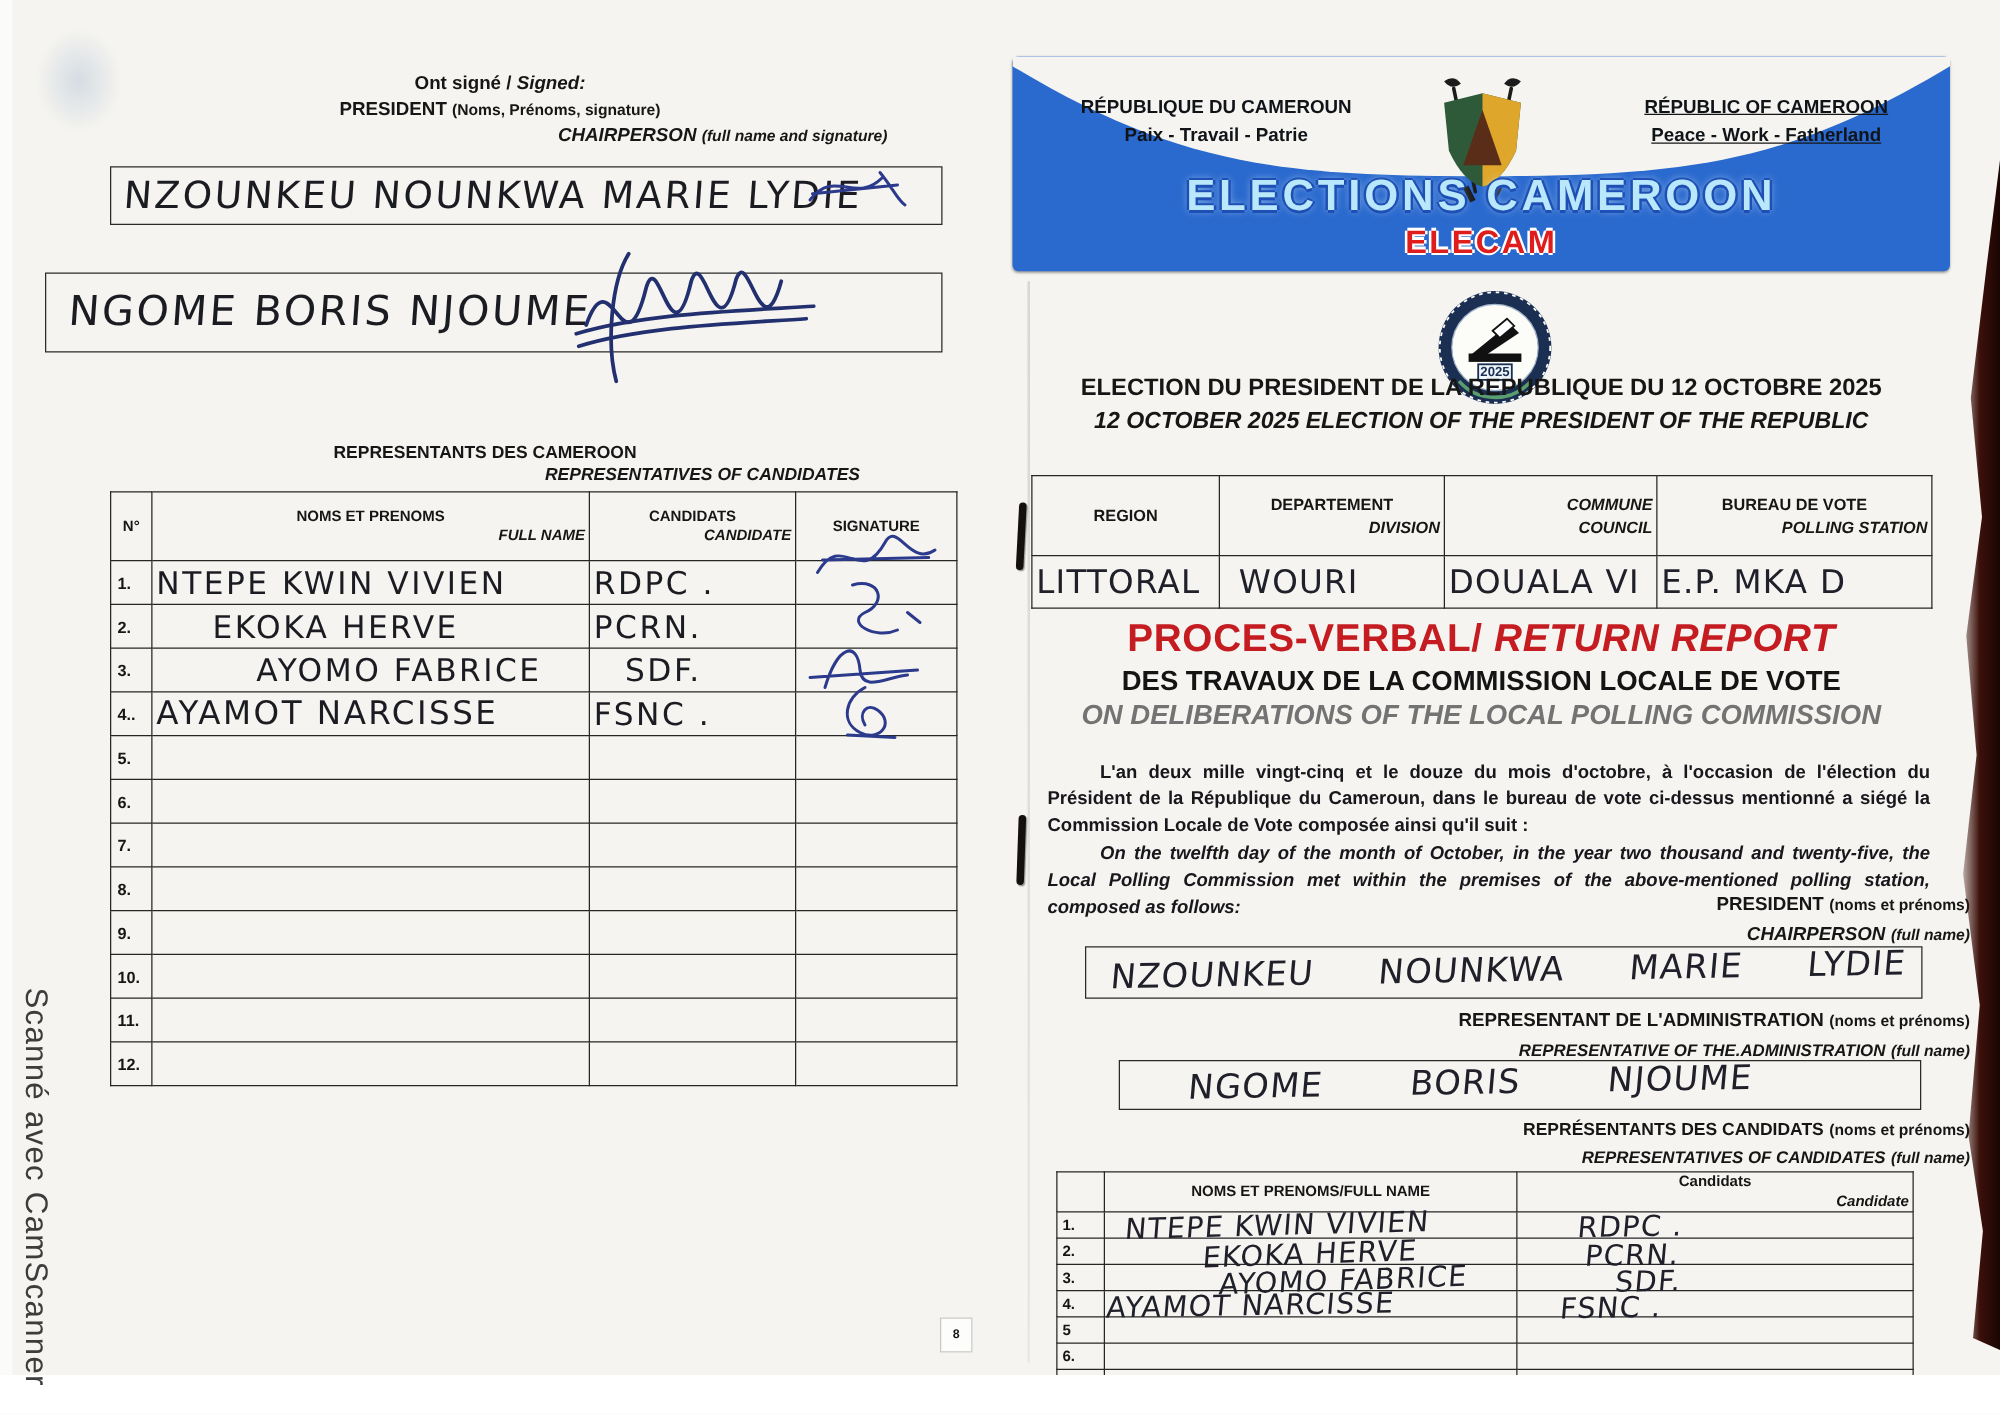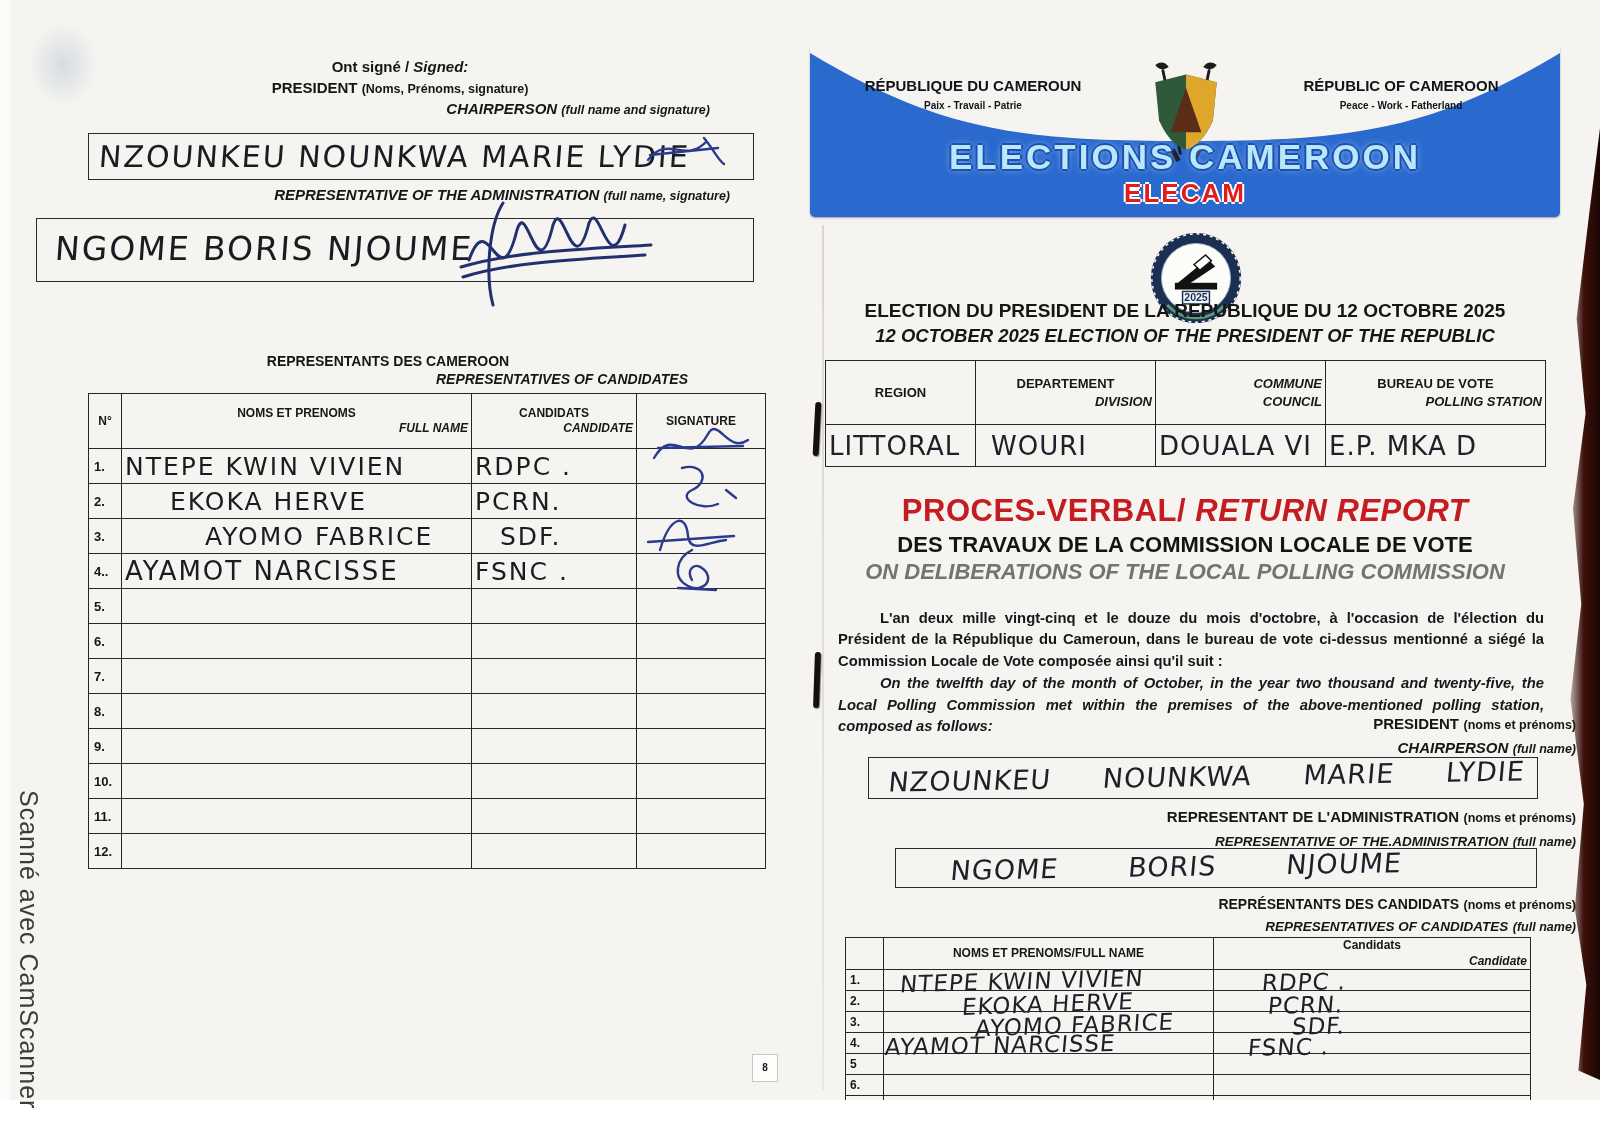--- a/index.html
+++ b/index.html
@@ -21,32 +21,32 @@
   .lp-head .l2{font-size:15px;font-weight:bold;margin-top:4px;}
   .lp-head .paren{font-size:12.5px;}
   .sigbox{position:absolute;border:1.6px solid #2a2a2a;background:transparent;}
   .ltitle{position:absolute;left:88px;top:352px;width:600px;text-align:center;
           font-size:14px;font-weight:bold;line-height:1.3;}
   table.doc{border-collapse:collapse;table-layout:fixed;}
   table.doc td,table.doc th{border:1.5px solid #262626;padding:0 3px;overflow:visible;}
   .lt{position:absolute;left:88px;top:393px;}
   .lt th{font-size:12px;line-height:1.25;}
   .lt .num{font-size:13px;font-weight:bold;text-align:left;padding-left:5px;}
-  .rt-loc{position:absolute;left:825px;top:360px;padding-left:21px;}
+  .rt-loc{position:absolute;left:825px;top:380px;padding-left:21px;}
   .rt-loc th{font-size:13px;line-height:1.35;}
   .rt-cand{position:absolute;left:845px;top:903px;}
   .rt-cand th{font-size:12px;line-height:1.3;}
   .rt-cand .num{font-size:12px;font-weight:bold;padding-left:4px;}
   
   .banner{position:absolute;left:810px;top:45px;width:750px;height:172px;
           background:#2a69ce;border-radius:5px;box-shadow:0 1px 2px rgba(0,0,0,.35);}
   .banner svg.curve{position:absolute;left:0;top:0;}
   .bn-rep{position:absolute;top:30px;width:250px;text-align:center;line-height:1.5;}
   .bn-rep .t{font-size:15px;font-weight:bold;color:#101418;}
-  .bn-rep .m{font-size:10px;font-weight:bold;color:#101418;}
+  .bn-rep .m{font-size:15px;font-weight:bold;color:#101418;}
   .org{position:absolute;left:0;top:92px;width:100%;text-align:center;
        font-size:35px;font-weight:bold;letter-spacing:3px;color:#b9e7fb;
        text-shadow:-2px 0 0 #1d4fb4,2px 0 0 #1d4fb4,0 -2px 0 #1d4fb4,0 2px 0 #1d4fb4,0 0 7px rgba(230,250,255,.65);}
   .org-short{position:absolute;left:0;top:133px;width:100%;text-align:center;
        font-size:26px;font-weight:bold;letter-spacing:2px;color:#e01d1d;
        text-shadow:-2px 0 0 #fff,2px 0 0 #fff,0 -2px 0 #fff,0 2px 0 #fff;}
   
   .rtitle{position:absolute;left:830px;top:298px;width:710px;text-align:center;line-height:1.35;}
   .rtitle .fr{font-size:19px;font-weight:bold;}
   .rtitle .en{font-size:18.5px;font-weight:bold;font-style:italic;}
@@ -103,24 +103,20 @@
   </div>
 
   <div class="sigbox" style="left:88px;top:133px;width:664px;height:45px;">
     <span class="hw" style="position:absolute;left:10px;top:5px;font-size:30px;">NZOUNKEU NOUNKWA MARIE LYDIE</span>
     <svg class="sig" width="85" height="42" style="position:absolute;left:555px;top:-4px;">
       <path d="M4,30 C24,4 40,34 62,12 M6,25 L74,18 M60,8 C70,20 74,30 80,34"></path>
     </svg>
   </div>
 
   <div class="lp-head" style="top:182px;left:110px;width:620px;">
-    <div class="l2 i">
-      <span>REPRESENTATIVE OF THE ADMINISTRATION</span>
-      <span class="paren">(full name, signature)</span>
-    </div>
   </div>
 
   <div class="sigbox" style="left:36px;top:218px;width:716px;height:62px;">
     <span class="hw" style="position:absolute;left:18px;top:10px;font-size:33px;">NGOME BORIS NJOUME</span>
   </div>
   <svg class="sigdark" width="210" height="130" style="position:absolute;left:455px;top:185px;">
     <path d="M14,75 C34,18 44,118 62,45 C72,12 82,108 98,40 C108,10 118,102 134,38 C144,12 154,98 170,40"></path>
     <path d="M6,82 C60,66 130,64 196,60"></path>
     <path d="M8,92 C60,76 130,74 190,70"></path>
     <path d="M38,120 C30,90 34,40 48,18"></path>
@@ -244,21 +240,21 @@
   <div class="staple" style="left:814px;top:652px;height:56px;transform:rotate(2deg);"></div>
 
   <div class="banner">
     <svg class="curve" width="750" height="172" viewBox="0 0 750 172">
       <path d="M0,0 H750 V8 C620,86 540,96 375,96 C210,96 130,86 0,8 Z" fill="#f5f4f0"></path>
     </svg>
     <div class="bn-rep" style="left:38px;">
       <div class="t">RÉPUBLIQUE DU CAMEROUN</div>
       <div class="m">Paix - Travail - Patrie</div>
     </div>
-    <div class="bn-rep" style="right:34px;">
+    <div class="bn-rep" style="right:22px;text-decoration:underline;">
       <div class="t">RÉPUBLIC OF CAMEROON</div>
       <div class="m">Peace - Work - Fatherland</div>
     </div>
 
     <svg width="96" height="104" viewBox="0 0 100 108" style="position:absolute;left:328px;top:16px;">
       <g stroke="#1c1c1c" stroke-width="3" stroke-linecap="round">
         <line x1="26" y1="10" x2="44" y2="96"></line>
           <line x1="74" y1="10" x2="56" y2="96"></line>
       </g>
       <path d="M18,4 q8,-6 14,2 q-8,6 -14,-2z" fill="#1c1c1c"></path>

